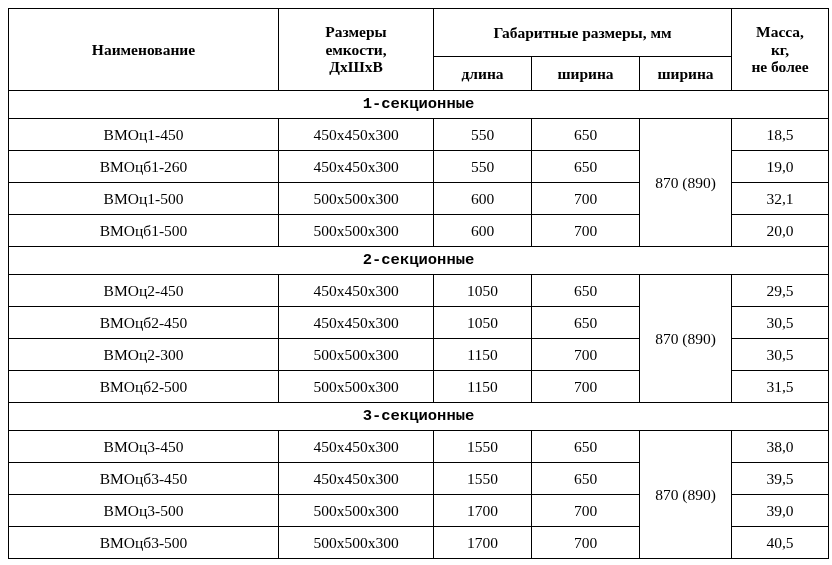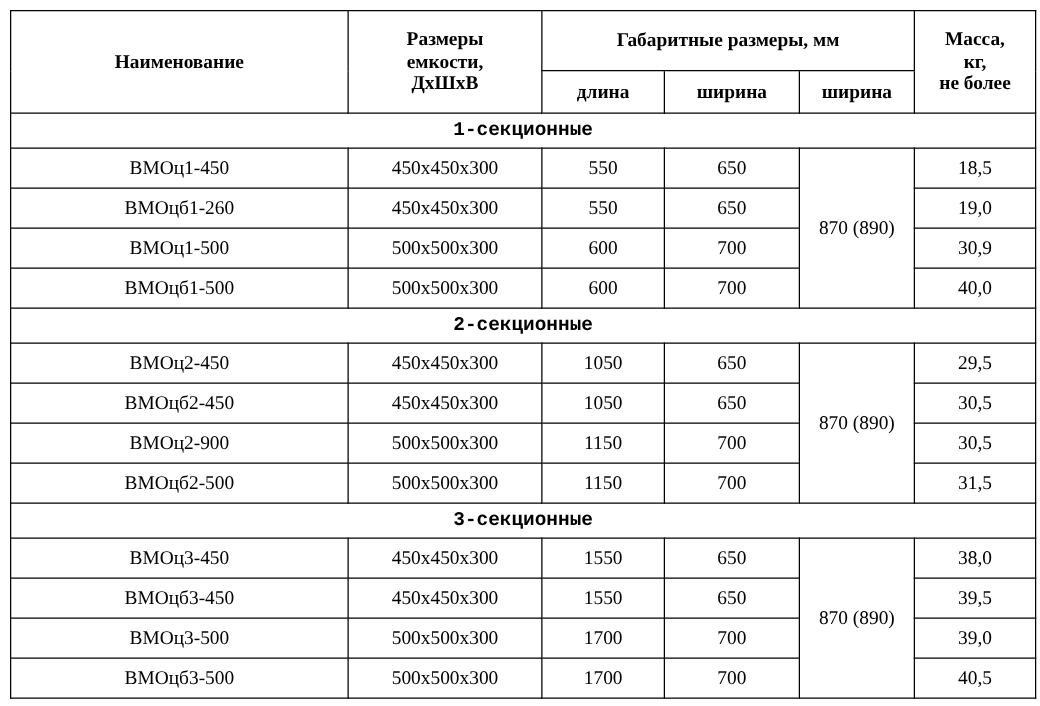--- a/index.html
+++ b/index.html
@@ -133,28 +133,28 @@
         <td class="data-cell cap-cell">450х450х300</td>
         <td class="data-cell">550</td>
         <td class="data-cell">650</td>
         <td class="data-cell">19,0</td>
       </tr>
       <tr>
         <td class="name-cell">ВМОц1-500</td>
         <td class="data-cell cap-cell">500х500х300</td>
         <td class="data-cell">600</td>
         <td class="data-cell">700</td>
-        <td class="data-cell">30,9</td>
+        <td class="data-cell">32,1</td>
       </tr>
       <tr>
         <td class="name-cell">ВМОцб1-500</td>
         <td class="data-cell cap-cell">500х500х300</td>
         <td class="data-cell">600</td>
         <td class="data-cell">700</td>
-        <td class="data-cell">40,0</td>
+        <td class="data-cell">20,0</td>
       </tr>
 
       <tr>
         <td class="section-title" colspan="6">2-секционные</td>
       </tr>
       <tr>
         <td class="name-cell">ВМОц2-450</td>
         <td class="data-cell cap-cell">450х450х300</td>
         <td class="data-cell">1050</td>
         <td class="data-cell">650</td>
@@ -162,21 +162,21 @@
         <td class="data-cell">29,5</td>
       </tr>
       <tr>
         <td class="name-cell">ВМОцб2-450</td>
         <td class="data-cell cap-cell">450х450х300</td>
         <td class="data-cell">1050</td>
         <td class="data-cell">650</td>
         <td class="data-cell">30,5</td>
       </tr>
       <tr>
-        <td class="name-cell">ВМОц2-900</td>
+        <td class="name-cell">ВМОц2-300</td>
         <td class="data-cell cap-cell">500х500х300</td>
         <td class="data-cell">1150</td>
         <td class="data-cell">700</td>
         <td class="data-cell">30,5</td>
       </tr>
       <tr>
         <td class="name-cell">ВМОцб2-500</td>
         <td class="data-cell cap-cell">500х500х300</td>
         <td class="data-cell">1150</td>
         <td class="data-cell">700</td>

